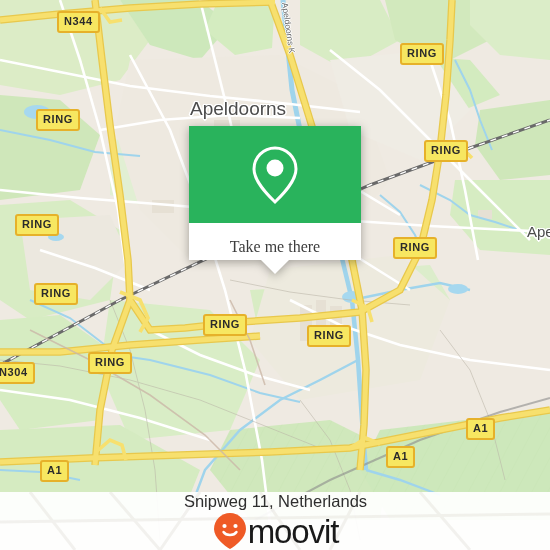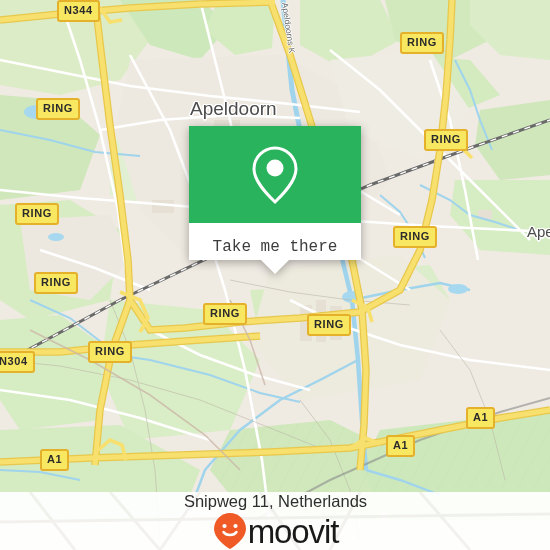--- a/index.html
+++ b/index.html
@@ -36,20 +36,21 @@
     border-radius: 3px;
     color: #2b2b2b;
     font-size: 11px;
     font-weight: bold;
     letter-spacing: .6px;
     line-height: 1;
     padding: 3px 5px 4px 5px;
     white-space: nowrap;
     font-family: "Liberation Sans", sans-serif;
     box-sizing: border-box;
+    margin-top: 11px;
   }
 
   
   .place-label {
     position: absolute;
     color: #4c4c4c;
     font-size: 19px;
     font-family: "Liberation Sans", sans-serif;
     white-space: nowrap;
     text-shadow:
@@ -85,21 +86,21 @@
   #popup-label-bar {
     height: 37px;
     background: #fff;
     display: flex;
     align-items: center;
     justify-content: center;
   }
   #popup-label {
     color: #3d3d3d;
     font-size: 16px;
-    font-family: Liberation Mono, monospace;
+    font-family: Liberation Serif, serif;
     margin-top: 11px;
   }
   #popup-tail {
     position: absolute;
     left: 50%;
     top: 134px;
     margin-left: -14px;
     width: 0; height: 0;
     border-left: 14px solid transparent;
     border-right: 14px solid transparent;
@@ -307,21 +308,21 @@
         <path d="M440,150 L460,146 L472,158"></path>
         <path d="M100,8 L110,22 L122,20"></path>
       </g>
 
       <g stroke="#cbb8a8" stroke-width="1.6" fill="none" opacity=".8">
         <path d="M30,330 L90,360 L150,395 L205,435 L240,470"></path>
         <path d="M230,300 L250,340 L265,385"></path>
       </g>
     </svg>
 
-    <div class="place-label" style="left:190px;top:98px;">Apeldoorn</div>
+    <div class="place-label" style="left:190px;top:98px;">Apeldoorns</div>
     <div class="place-label" style="left:527px;top:223px;font-size:15px;">Ape</div>
     <div class="street-label-vert" style="left:290px;top:2px;">Apeldoorns K</div>
 
     <div class="shield" style="left:57px;top:0px;">N344</div>
     <div class="shield" style="left:400px;top:32px;">RING</div>
     <div class="shield" style="left:36px;top:98px;">RING</div>
     <div class="shield" style="left:424px;top:129px;">RING</div>
     <div class="shield" style="left:15px;top:203px;">RING</div>
     <div class="shield" style="left:393px;top:226px;">RING</div>
     <div class="shield" style="left:34px;top:272px;">RING</div>

